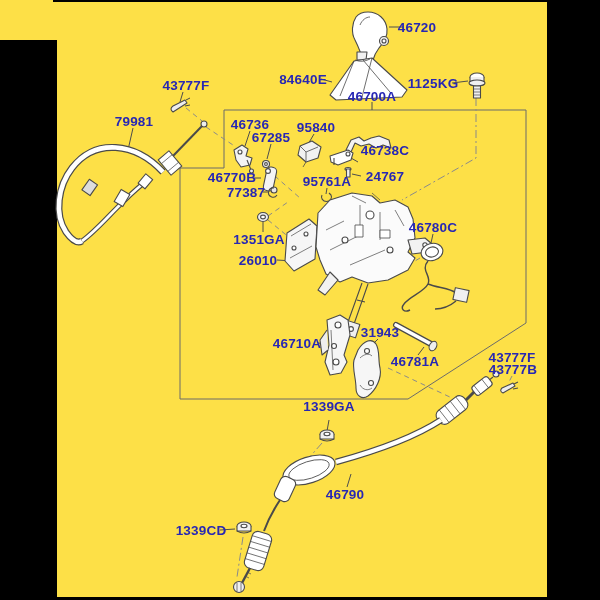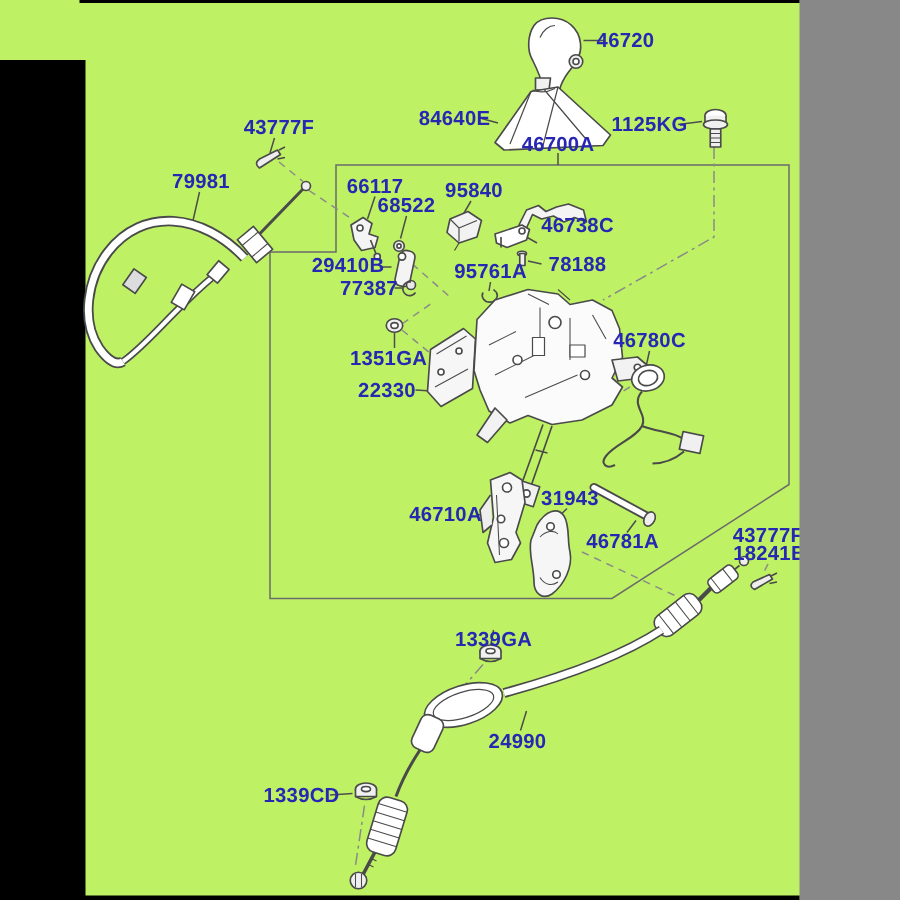--- a/index.html
+++ b/index.html
@@ -1,17 +1,17 @@
 <!DOCTYPE html>
 <html><head>
 <meta charset="utf-8">
 <style>
   html,body{margin:0;padding:0;background:#888;}
   #stage{
-    position:relative;width:533px;height:600px;background:#bef264;
+    position:relative;width:600px;height:600px;background:#fde047;
     overflow:hidden;font-family:"Liberation Sans",sans-serif;
   }
   #art{position:absolute;left:0;top:0;z-index:1;}
   .lbl{
     position:absolute;z-index:2;transform:translate(-50%,-50%);
     font:600 13.5px "Liberation Sans",sans-serif;color:#2727b4;
     white-space:nowrap;letter-spacing:.2px;cursor:pointer;
   }
 </style>
 </head>
@@ -276,33 +276,33 @@
 
   </g>
 </svg>
 
 <div class="lbl" style="left:417px;top:27px">46720</div>
 <div class="lbl" style="left:303px;top:79px">84640E</div>
 <div class="lbl" style="left:372px;top:96px">46700A</div>
 <div class="lbl" style="left:433px;top:83px">1125KG</div>
 <div class="lbl" style="left:186px;top:85px">43777F</div>
 <div class="lbl" style="left:134px;top:121px">79981</div>
-<div class="lbl" style="left:250px;top:124px">66117</div>
-<div class="lbl" style="left:271px;top:137px">68522</div>
+<div class="lbl" style="left:250px;top:124px">46736</div>
+<div class="lbl" style="left:271px;top:137px">67285</div>
 <div class="lbl" style="left:316px;top:127px">95840</div>
 <div class="lbl" style="left:385px;top:150px">46738C</div>
-<div class="lbl" style="left:385px;top:176px">78188</div>
-<div class="lbl" style="left:232px;top:177px">29410B</div>
+<div class="lbl" style="left:385px;top:176px">24767</div>
+<div class="lbl" style="left:232px;top:177px">46770B</div>
 <div class="lbl" style="left:246px;top:192px">77387</div>
 <div class="lbl" style="left:327px;top:181px">95761A</div>
 <div class="lbl" style="left:259px;top:239px">1351GA</div>
-<div class="lbl" style="left:258px;top:260px">22330</div>
+<div class="lbl" style="left:258px;top:260px">26010</div>
 <div class="lbl" style="left:433px;top:227px">46780C</div>
 <div class="lbl" style="left:297px;top:343px">46710A</div>
 <div class="lbl" style="left:380px;top:332px">31943</div>
 <div class="lbl" style="left:415px;top:361px">46781A</div>
 <div class="lbl" style="left:512px;top:357px">43777F</div>
-<div class="lbl" style="left:513px;top:369px">18241B</div>
-<div class="lbl" style="left:329px;top:426px">1339GA</div>
-<div class="lbl" style="left:345px;top:494px">24990</div>
+<div class="lbl" style="left:513px;top:369px">43777B</div>
+<div class="lbl" style="left:329px;top:406px">1339GA</div>
+<div class="lbl" style="left:345px;top:494px">46790</div>
 <div class="lbl" style="left:201px;top:530px">1339CD</div>
 
 </div>
 
 </body></html>

